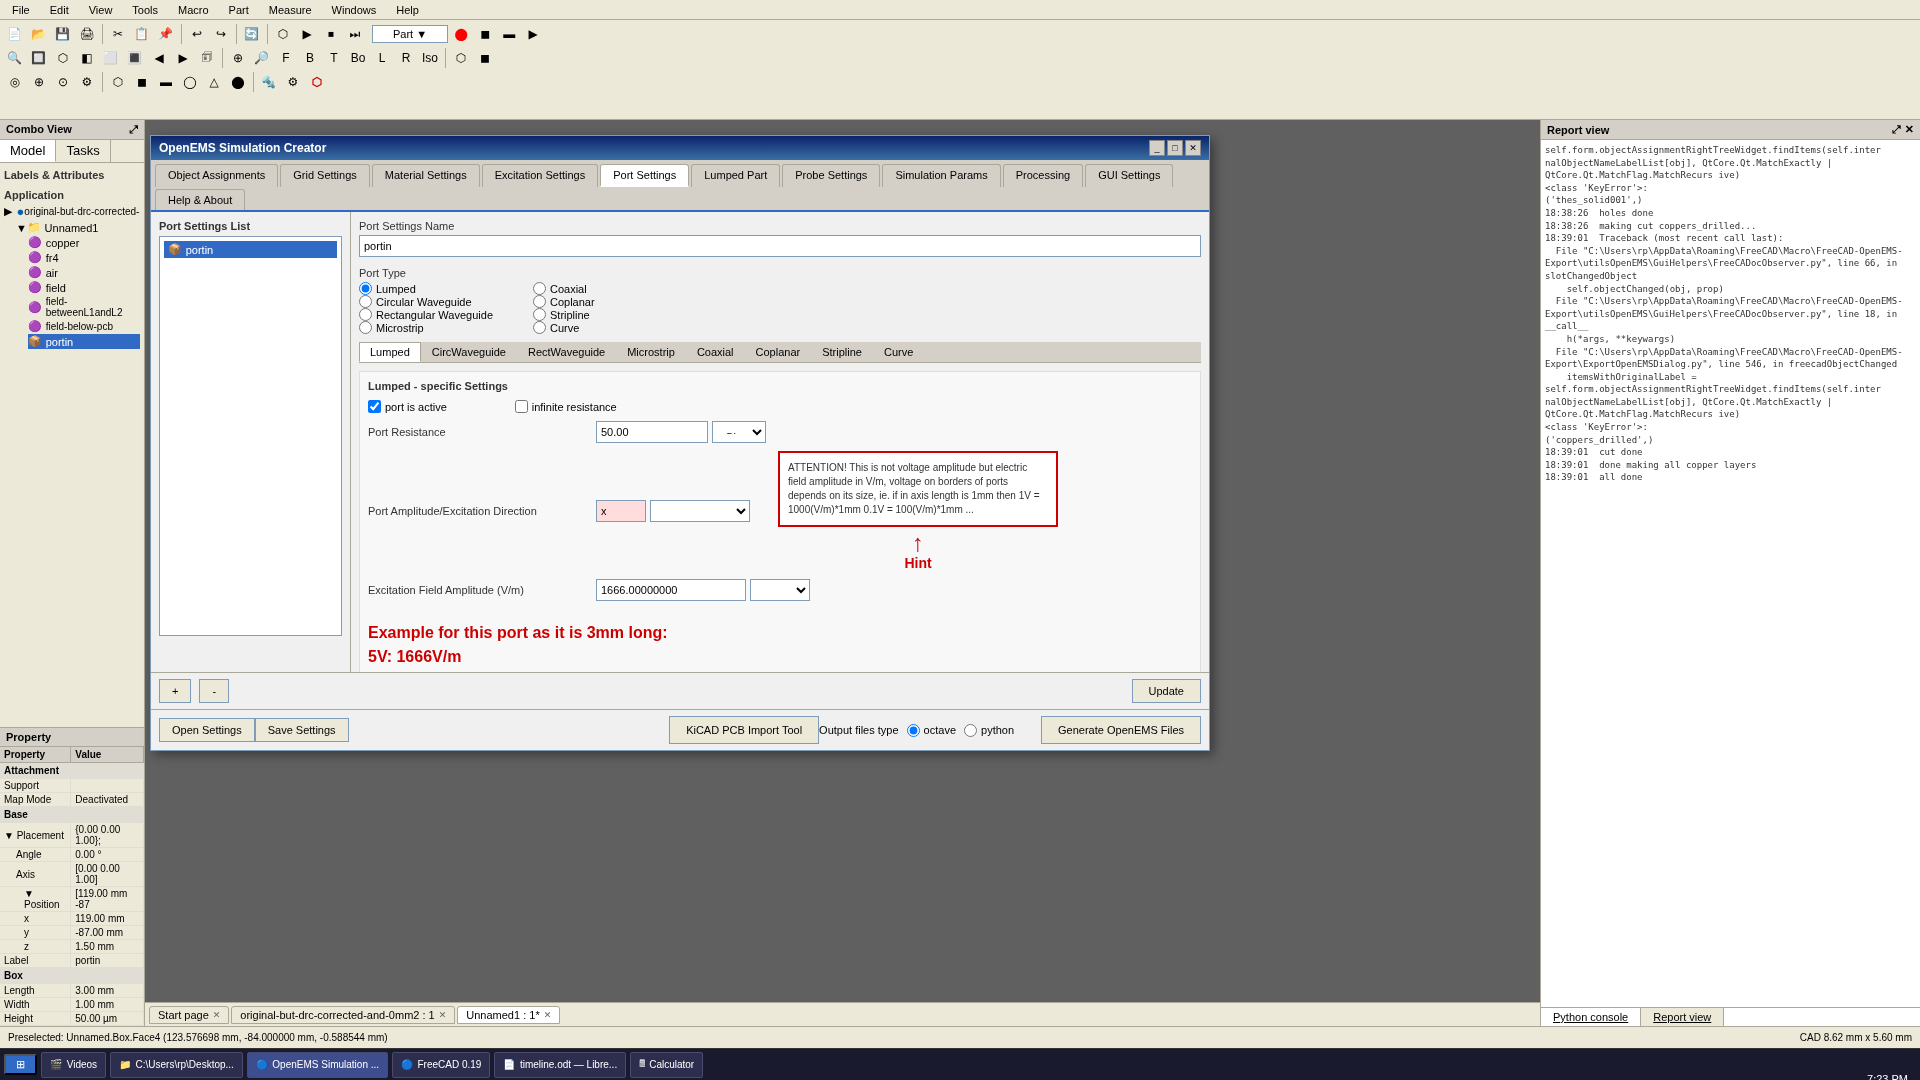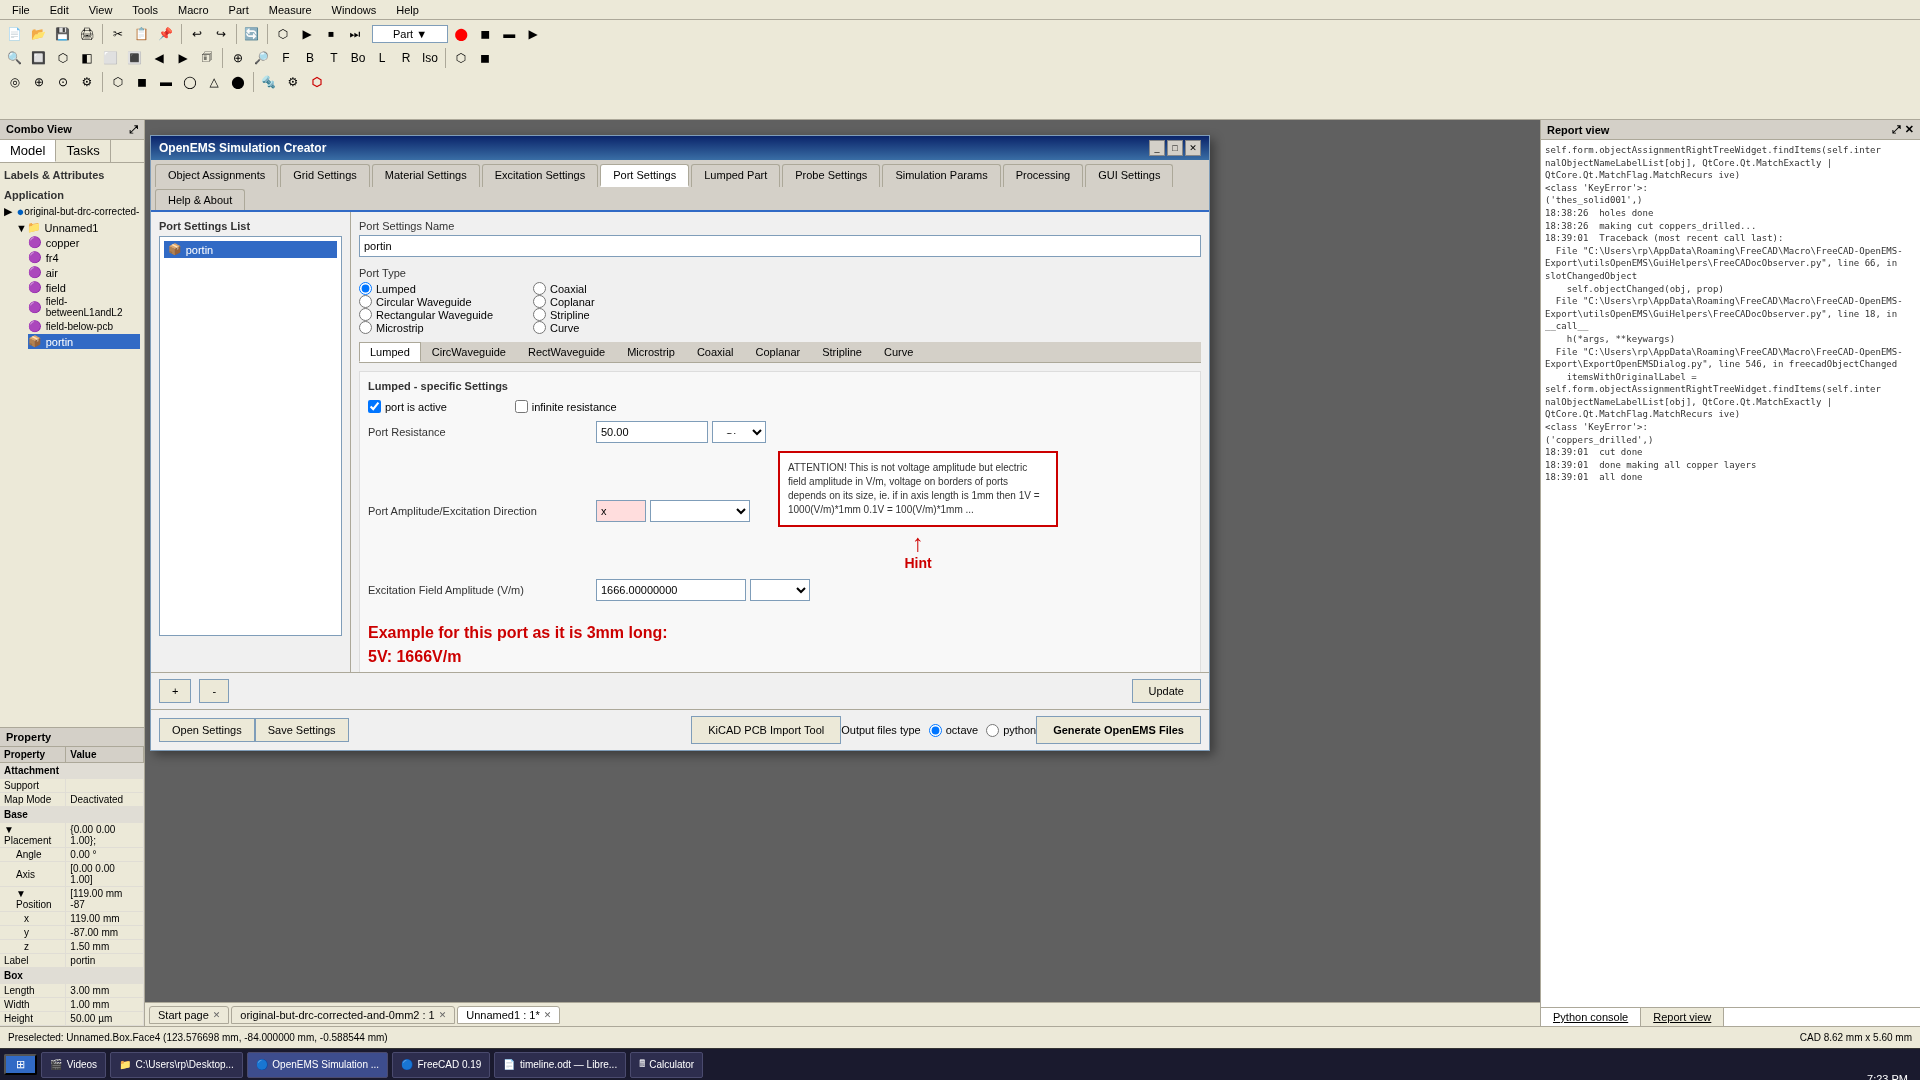--- a/index.html
+++ b/index.html
@@ -124,21 +124,21 @@
     
     .modal-footer { background: #f0f0f0; border-top: 1px solid #aca899; padding: 6px 8px; display: flex; align-items: center; justify-content: space-between; }
     .output-type-group { display: flex; align-items: center; gap: 8px; font-size: 11px; }
     
     
     .viewport-3d { position: absolute; top: 0; right: 0; width: 370px; height: 135px; background: #2a5a2a; border: 3px solid #cc0000; overflow: hidden; }
     .x-direction-label { position: absolute; top: 50%; left: 50%; transform: translate(-20%, -50%); font-size: 36px; font-weight: bold; color: #cc0000; font-family: Arial; }
     
     .checkbox-input { cursor: pointer; }
     
-    .generate-btn { padding: 4px 16px; background: #ece9d8; border: 1px solid #7f9db9; font-size: 11px; cursor: pointer; height: 28px; font-weight: bold; }
+    .generate-btn { padding: 4px 16px; background: #ece9d8; border: 1px solid #7f9db9; font-size: 11px; cursor: pointer; height: 28px; font-weight: normal; margin-left: 27px; }
     
     .kicad-btn { padding: 4px 16px; background: #ece9d8; border: 1px solid #7f9db9; font-size: 11px; cursor: pointer; height: 28px; }
   </style>
 </head>
 <body>
 
 <div class="freecad-window">
 
   <div class="menu-bar">
     <span class="menu-item">File</span>
@@ -309,21 +309,21 @@
             </tr>
             <tr>
               <td style="padding-left:16px;">Angle</td>
               <td>0.00 °</td>
             </tr>
             <tr>
               <td style="padding-left:16px;">Axis</td>
               <td>[0.00 0.00 1.00]</td>
             </tr>
             <tr>
-              <td style="padding-left:16px;"><span>▼</span> <span>Position</span></td>
+              <td style="padding-left:24px;"><span>▼</span> <span>Position</span></td>
               <td>[119.00 mm -87</td>
             </tr>
             <tr>
               <td style="padding-left:24px;">x</td>
               <td>119.00 mm</td>
             </tr>
             <tr>
               <td style="padding-left:24px;">y</td>
               <td>-87.00 mm</td>
             </tr>

